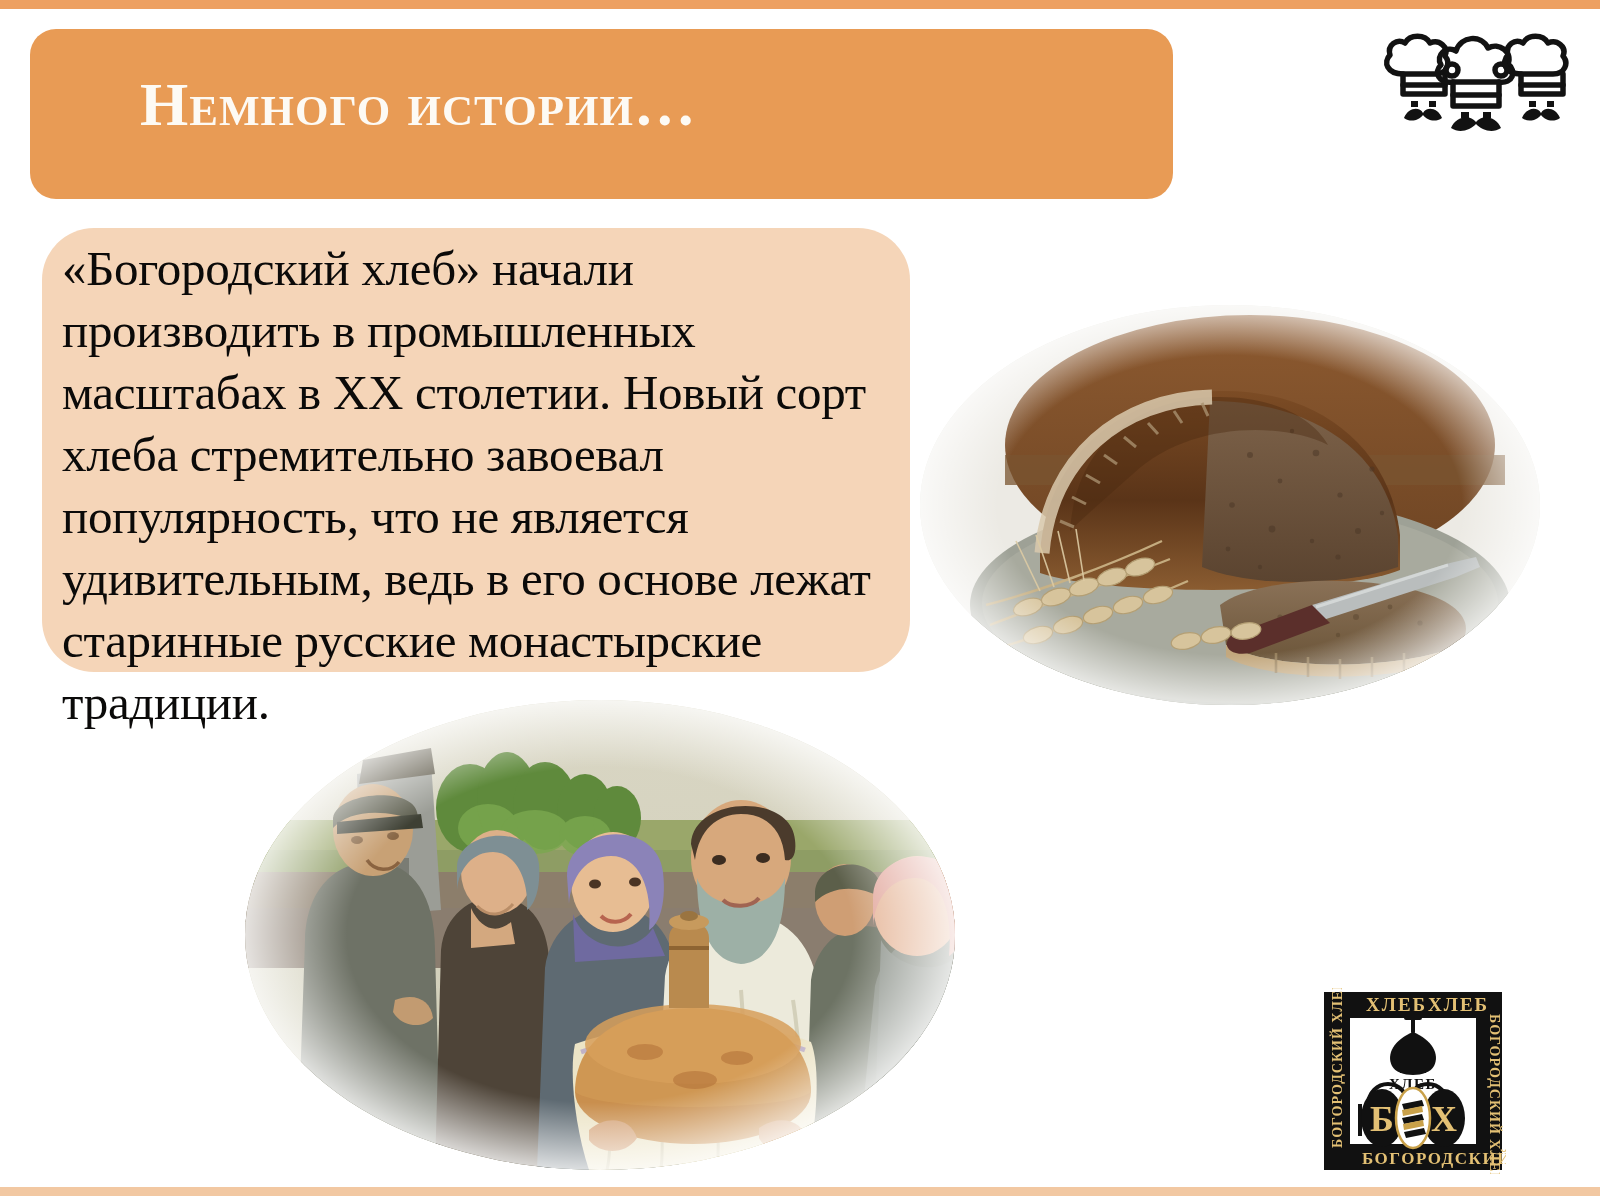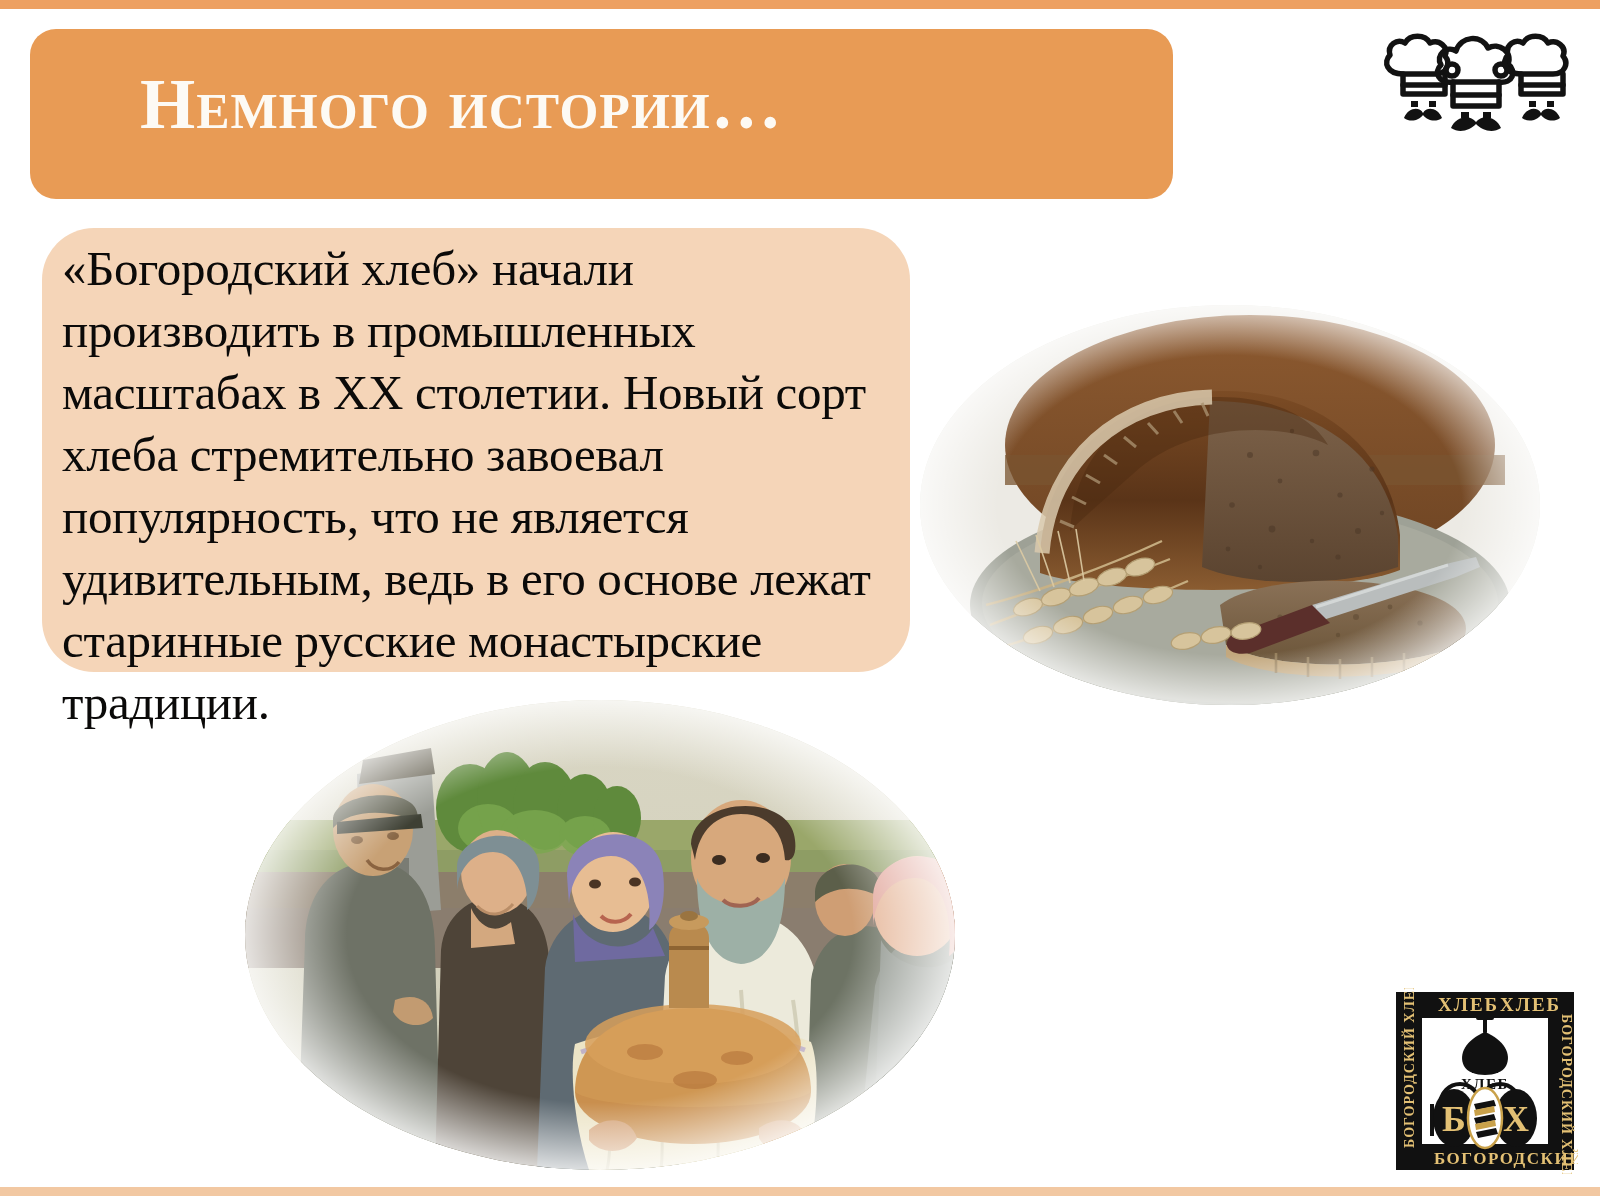--- a/index.html
+++ b/index.html
@@ -52,21 +52,21 @@
     box-shadow: 0 0 14px 6px rgba(255,255,255,0.55);
   }
   .title-text {
     position: absolute;
     left: 140px;
     top: 52px;
     width: 1000px;
     color: #fdfaf4;
     font-family: "Liberation Serif", "DejaVu Serif", serif;
     font-weight: bold;
-    font-size: 71px;
+    font-size: 62px;
     line-height: 104px;
     font-variant: small-caps;
     letter-spacing: 1px;
     white-space: nowrap;
   }
 
   
   .chef-hats {
     position: absolute;
     right: 18px;
@@ -119,21 +119,21 @@
     height: 470px;
     border-radius: 50%;
     overflow: hidden;
     box-shadow: 0 0 30px 24px #ffffff inset;
   }
   .photo-painting .canvas { position: absolute; inset: 0; }
 
   
   .brand-logo {
     position: absolute;
-    left: 1392px;
+    left: 1320px;
     top: 988px;
     width: 186px;
     height: 186px;
   }
 
   svg { display: block; }
 </style>
 </head>
 <body>
 

